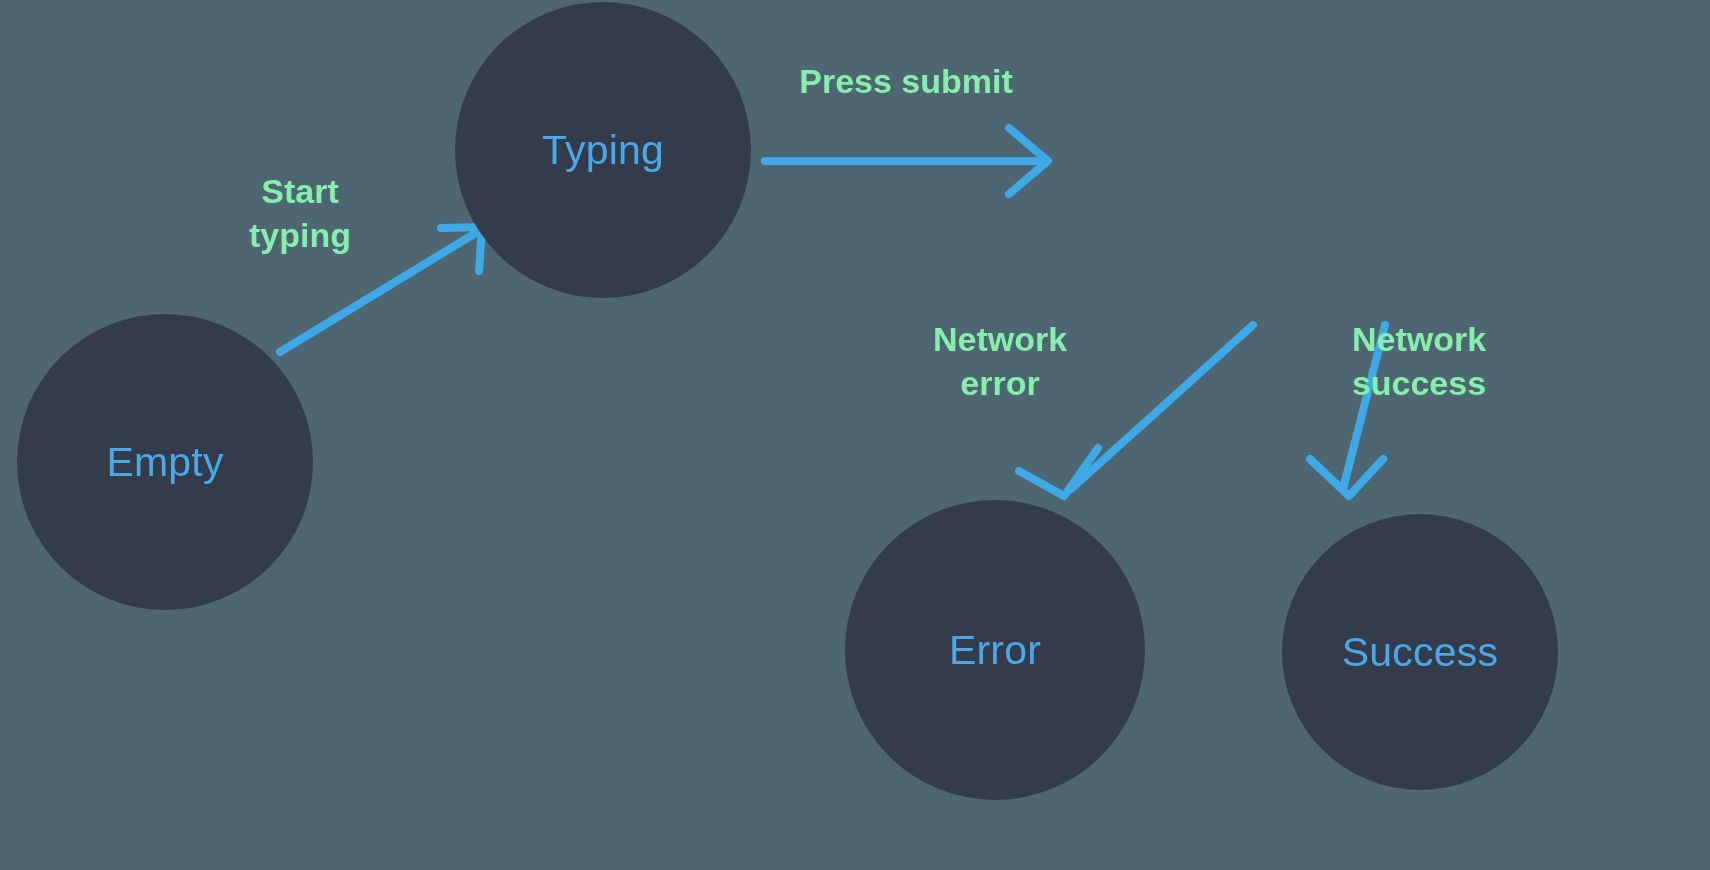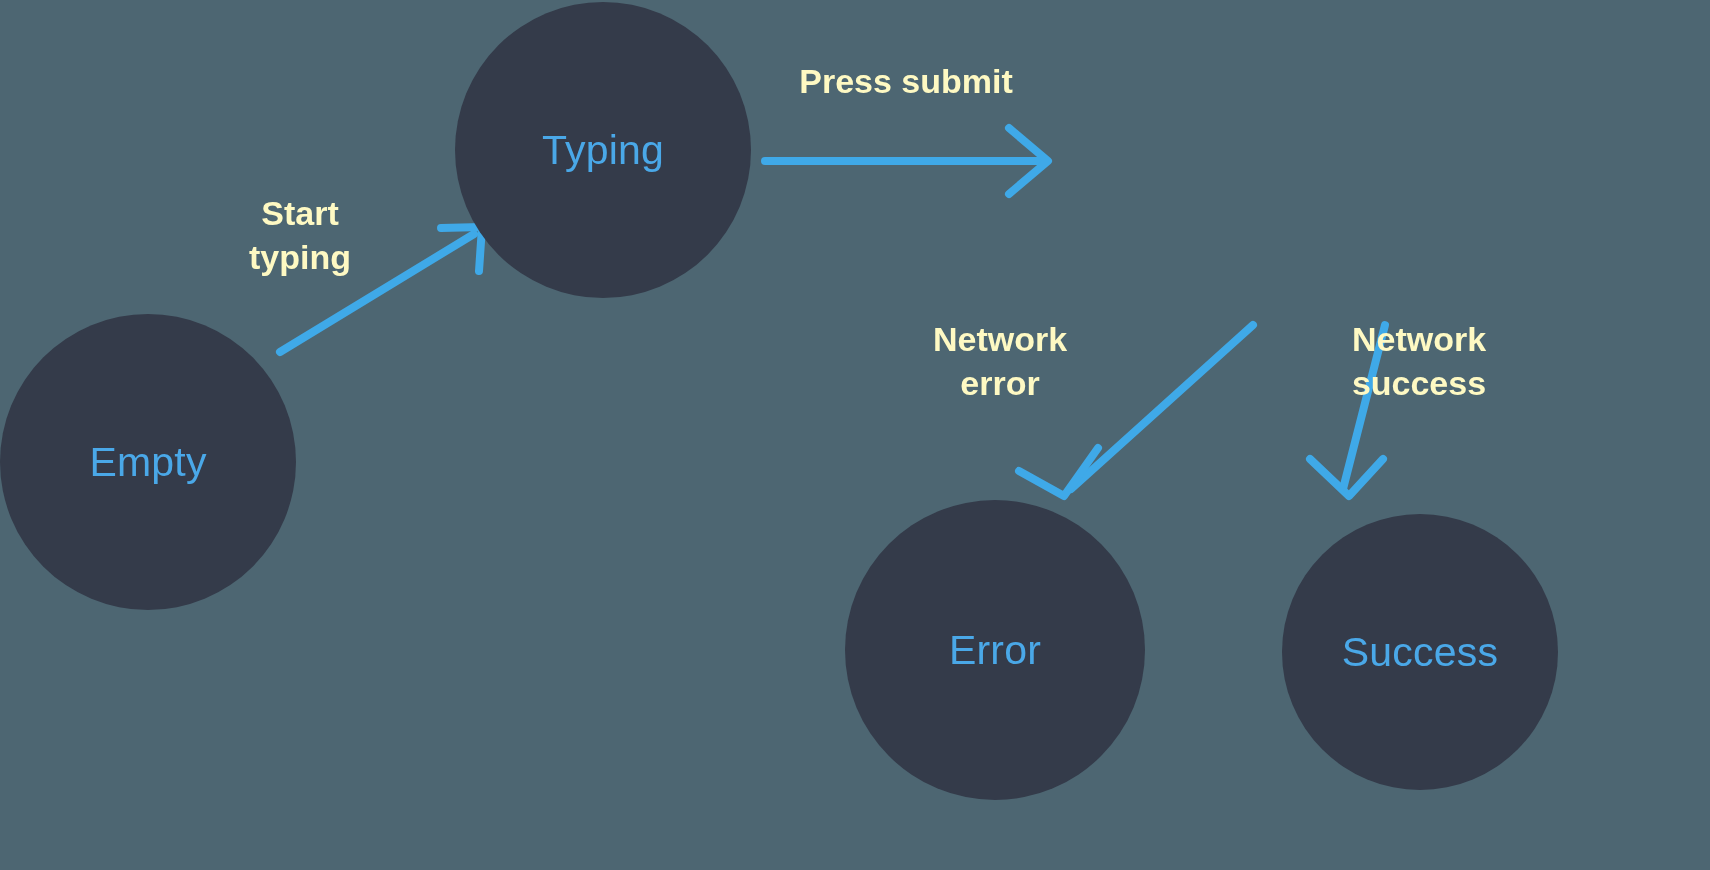--- a/index.html
+++ b/index.html
@@ -38,21 +38,21 @@
     color: #4aa8e8;
     font-size: 41px;
     font-weight: 400;
     letter-spacing: 0.2px;
     text-align: center;
     white-space: nowrap;
     line-height: 1;
   }
   .edge-label {
     position: absolute;
-    color: #fef9c3;
+    color: #86efac;
     font-size: 34px;
     font-weight: 700;
     line-height: 1.28;
     text-align: center;
     white-space: pre-line;
   }
 </style>
 </head>
 <body>
 
@@ -65,38 +65,38 @@
     <line x1="765" y1="161" x2="1042" y2="161" stroke="#3fa9e8" stroke-width="8" stroke-linecap="round"></line>
     <polyline points="1009,128 1048,161 1009,194" fill="none" stroke="#3fa9e8" stroke-width="8" stroke-linecap="round" stroke-linejoin="round"></polyline>
 
     <line x1="1253" y1="325" x2="1071" y2="489" stroke="#3fa9e8" stroke-width="8" stroke-linecap="round"></line>
     <polyline points="1098,448 1064,496 1019,471" fill="none" stroke="#3fa9e8" stroke-width="8" stroke-linecap="round" stroke-linejoin="round"></polyline>
 
     <line x1="1385" y1="325" x2="1343" y2="489" stroke="#3fa9e8" stroke-width="8" stroke-linecap="round"></line>
     <polyline points="1310,459 1349,496 1383,459" fill="none" stroke="#3fa9e8" stroke-width="8" stroke-linecap="round" stroke-linejoin="round"></polyline>
   </svg>
 
-  <div class="node" style="left:0px; top:314px; width:296px; height:296px;">
+  <div class="node" style="left:17px; top:314px; width:296px; height:296px;">
     <span class="node-label">Empty</span>
   </div>
 
   <div class="node" style="left:455px; top:2px; width:296px; height:296px;">
     <span class="node-label">Typing</span>
   </div>
 
 
   <div class="node" style="left:845px; top:500px; width:300px; height:300px;">
     <span class="node-label">Error</span>
   </div>
 
   <div class="node" style="left:1282px; top:514px; width:276px; height:276px;">
     <span class="node-label">Success</span>
   </div>
 
-  <div class="edge-label" style="left:180px; top:170px; width:240px;margin-top:22px;">Start
+  <div class="edge-label" style="left:180px; top:170px; width:240px;">Start
 typing</div>
 
   <div class="edge-label" style="left:756px; top:60px; width:300px;">Press submit</div>
 
   <div class="edge-label" style="left:880px; top:318px; width:240px;">Network
 error</div>
 
   <div class="edge-label" style="left:1299px; top:318px; width:240px;">Network
 success</div>
 

